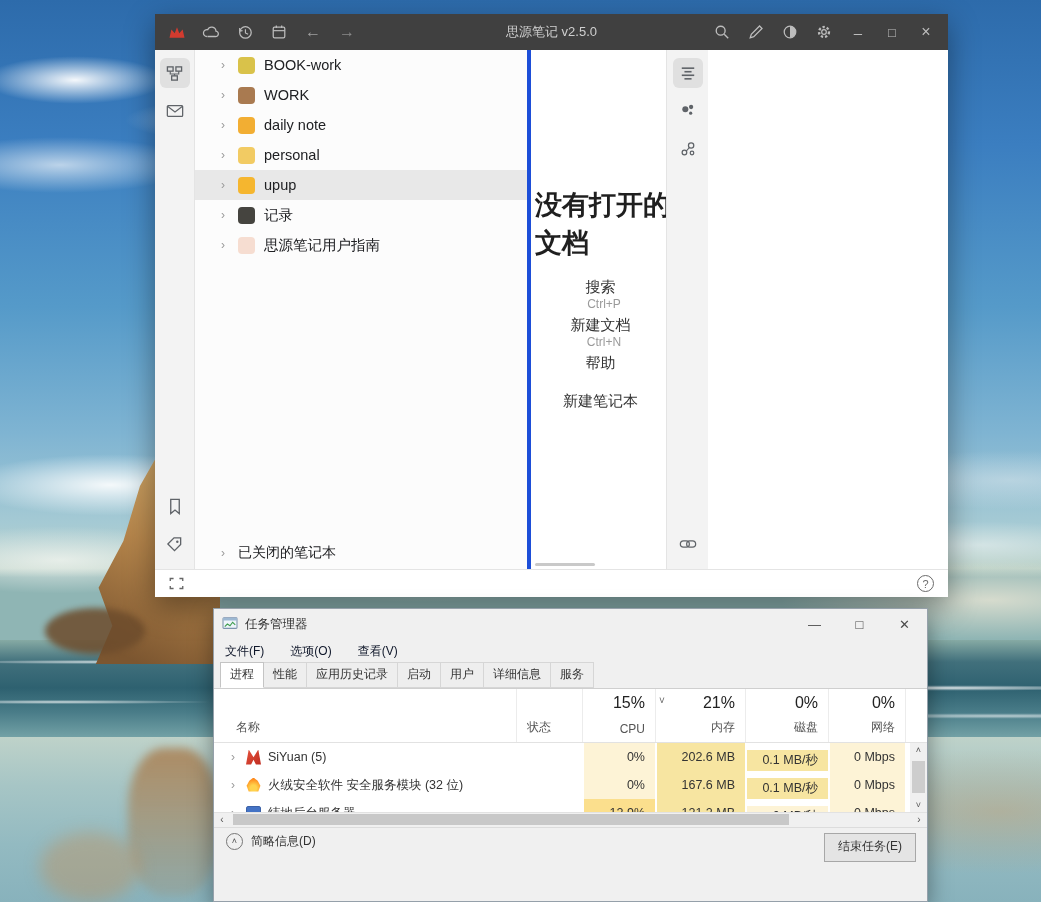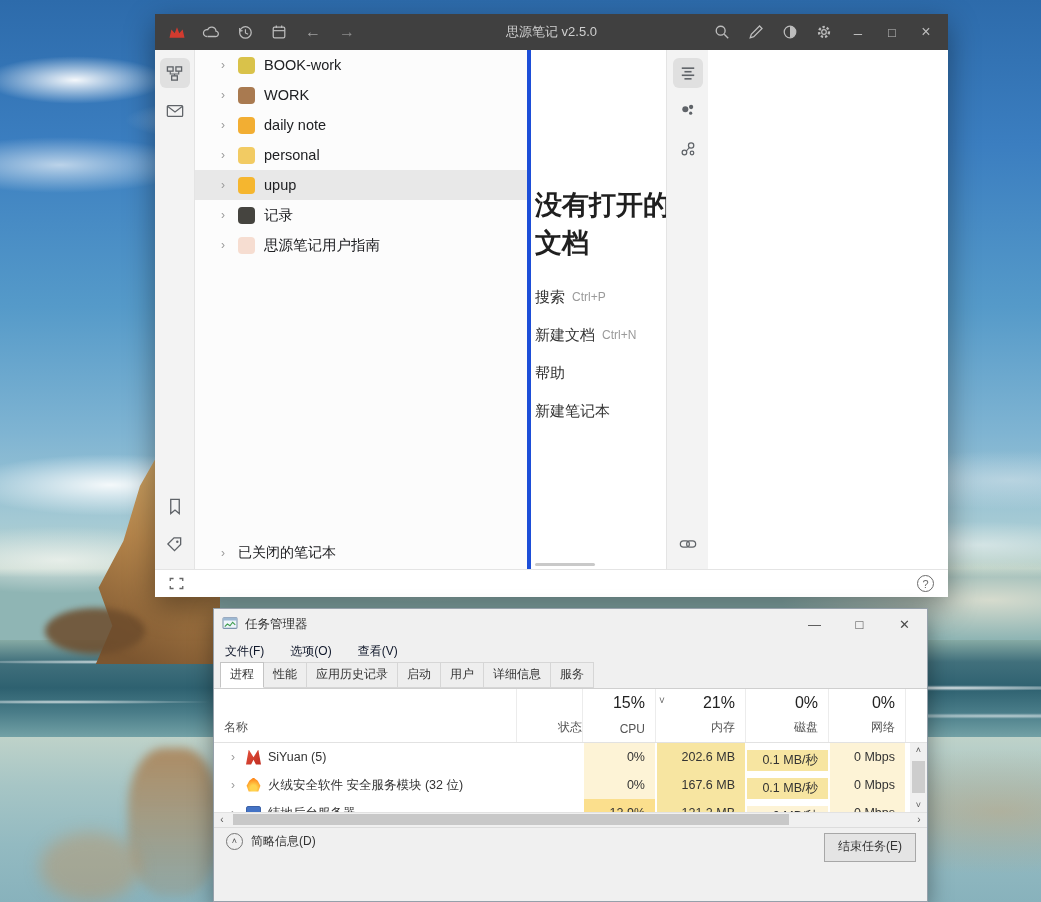--- a/index.html
+++ b/index.html
@@ -63,21 +63,21 @@
   .sy-tree { width:332px; display:flex; flex-direction:column; background:#fcfcfc; }
   .panel-header { display:flex; align-items:center; gap:8px; padding:11px 13px 8px; font-size:14px; color:#202124; }
   .tree-item { height:30px; display:flex; align-items:center; padding-left:22px; gap:9px; font-size:14.5px; color:#202124; }
   .tree-item.selected { background:#e8e8e8; }
   .chev { color:#9a9a9a; font-size:12px; width:12px; flex:0 0 12px; text-align:center; }
   .nb-swatch { width:17px; height:17px; border-radius:4px; flex:0 0 17px; }
   .tree-bottom { margin-top:auto; height:28px; display:flex; align-items:center; gap:9px; padding-left:22px; font-size:14px; color:#202124; margin-bottom:2px; }
   .sy-editor { width:139px; border-left:4px solid #1d4ed8; position:relative; padding:136px 0 0 4px; overflow:hidden; background:#fff; }
   .empty-title { font-size:27px; line-height:38px; font-weight:700; color:#1f1f1f; width:137px; word-break:break-all; }
   .editor-actions { margin-top:16px; }
-  .ed-action { height:38px; display:flex; align-items:center; white-space:nowrap; }
+  .ed-action { height:38px; display:flex; align-items:center; white-space:nowrap;flex-direction:column; }
   .ed-action .lbl { font-size:15px; color:#333; }
   .ed-action .sc { font-size:12px; color:#9a9a9a; margin-left:7px; }
   .ed-hscroll { position:absolute; bottom:3px; left:4px; width:60px; height:3px; background:#c9c9c9; border-radius:2px; }
   .sy-outline { width:240px; border-left:1px solid #e4e4e4; background:#fcfcfc; }
   .outline-empty { padding:12px 16px; font-size:14px; color:#8a8a8a; }
   .sy-status { height:28px; flex:0 0 28px; border-top:1px solid #e4e4e4; background:#fff; display:flex; align-items:center; gap:11px; padding:0 14px; font-size:13px; color:#555; }
   .help-circle { margin-left:auto; width:17px; height:17px; border:1.4px solid #6b6b6b; border-radius:50%; color:#6b6b6b;
     font-size:11px; display:flex; align-items:center; justify-content:center; }
 
   
@@ -87,27 +87,27 @@
   .tm-title { font-size:12.5px; color:#333; }
   .tm-ctrls { margin-left:auto; display:flex; }
   .tm-ctrl { width:45px; height:30px; display:flex; align-items:center; justify-content:center; color:#4a4a4a; font-size:13px; }
   .tm-menubar { height:24px; flex:0 0 24px; display:flex; align-items:center; gap:26px; padding-left:11px; font-size:12px; color:#0f172a; }
   .tm-tabs { display:flex; align-items:flex-end; padding-left:6px; height:25px; flex:0 0 25px; }
   .tm-tab { font-size:12px; color:#333; padding:3px 9px 4px; border:1px solid #d6d6d6; background:#eeeeee; margin-right:-1px; position:relative; }
   .tm-tab.active { background:#fff; border-color:#c4c4c4; border-bottom-color:#fff; z-index:2; font-weight:400; }
   .tm-content { flex:1; background:#fff; border-top:1px solid #cfcfcf; display:flex; flex-direction:column; min-height:0; }
   .tm-header { height:54px; flex:0 0 54px; display:flex; border-bottom:1px solid #e2e2e2; }
   .tm-hcol { border-left:1px solid #ececec; display:flex; flex-direction:column; justify-content:flex-end; padding-bottom:6px; position:relative; }
-  .tm-hcol.first { border-left:none; }
+  .tm-hcol.first { border-left:none;padding-left:12px; }
   .tm-hcol .pct { position:absolute; top:5px; right:10px; font-size:16px; color:#222; }
   .tm-hcol .hlabel { font-size:12px; color:#555; }
   .tm-hcol.num .hlabel { text-align:right; padding-right:10px; }
   .tm-hcol.txt .hlabel { padding-left:10px; }
   .sort-chev { position:absolute; top:6px; left:3px; font-size:10px; color:#666; }
-  .col-name { width:302px; } .col-status { width:66px;align-items:flex-end; } .col-cpu { width:73px; }
+  .col-name { width:302px; } .col-status { width:66px; } .col-cpu { width:73px; }
   .col-mem { width:90px; } .col-disk { width:83px; } .col-net { width:77px; } .col-scroll { width:17px; }
   .tm-rows { flex:1; position:relative; overflow:hidden; min-height:0; }
   .tm-rowlist { display:block; }
   .tm-row { height:28px; display:flex; }
   .cell { display:flex; align-items:center; }
   .cell.name { width:302px; padding-left:13px; gap:7px; font-size:12.5px; color:#333; }
   .cell.status { width:66px; }
   .cell.val { justify-content:flex-end; padding-right:10px; font-size:12.5px; color:#333; border-left:2px solid #fff; }
   .cell.v-cpu { width:73px; } .cell.v-mem { width:90px; } .cell.v-disk { width:83px;margin-top:7px; } .cell.v-net { width:77px; }
   .heat-low { background:#fdf3d6; } .heat-mid { background:#f7e5a1; } .heat-high { background:#fbdf8d; }

